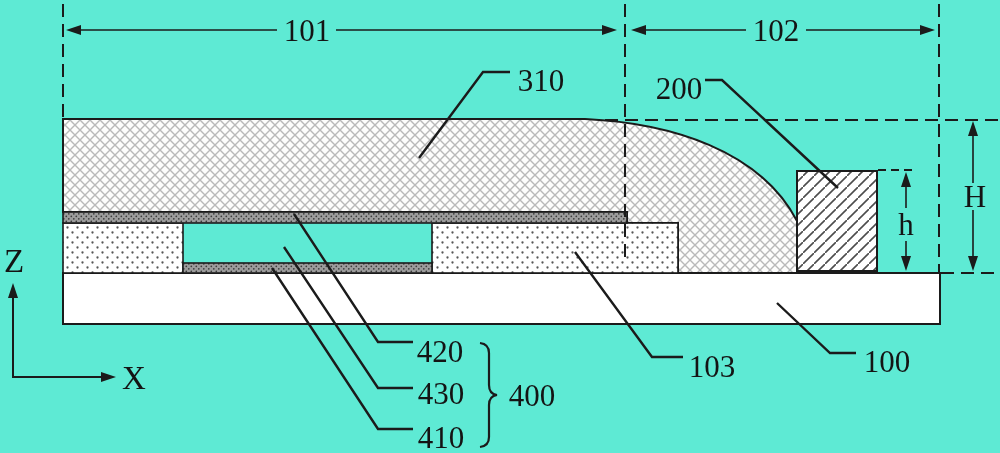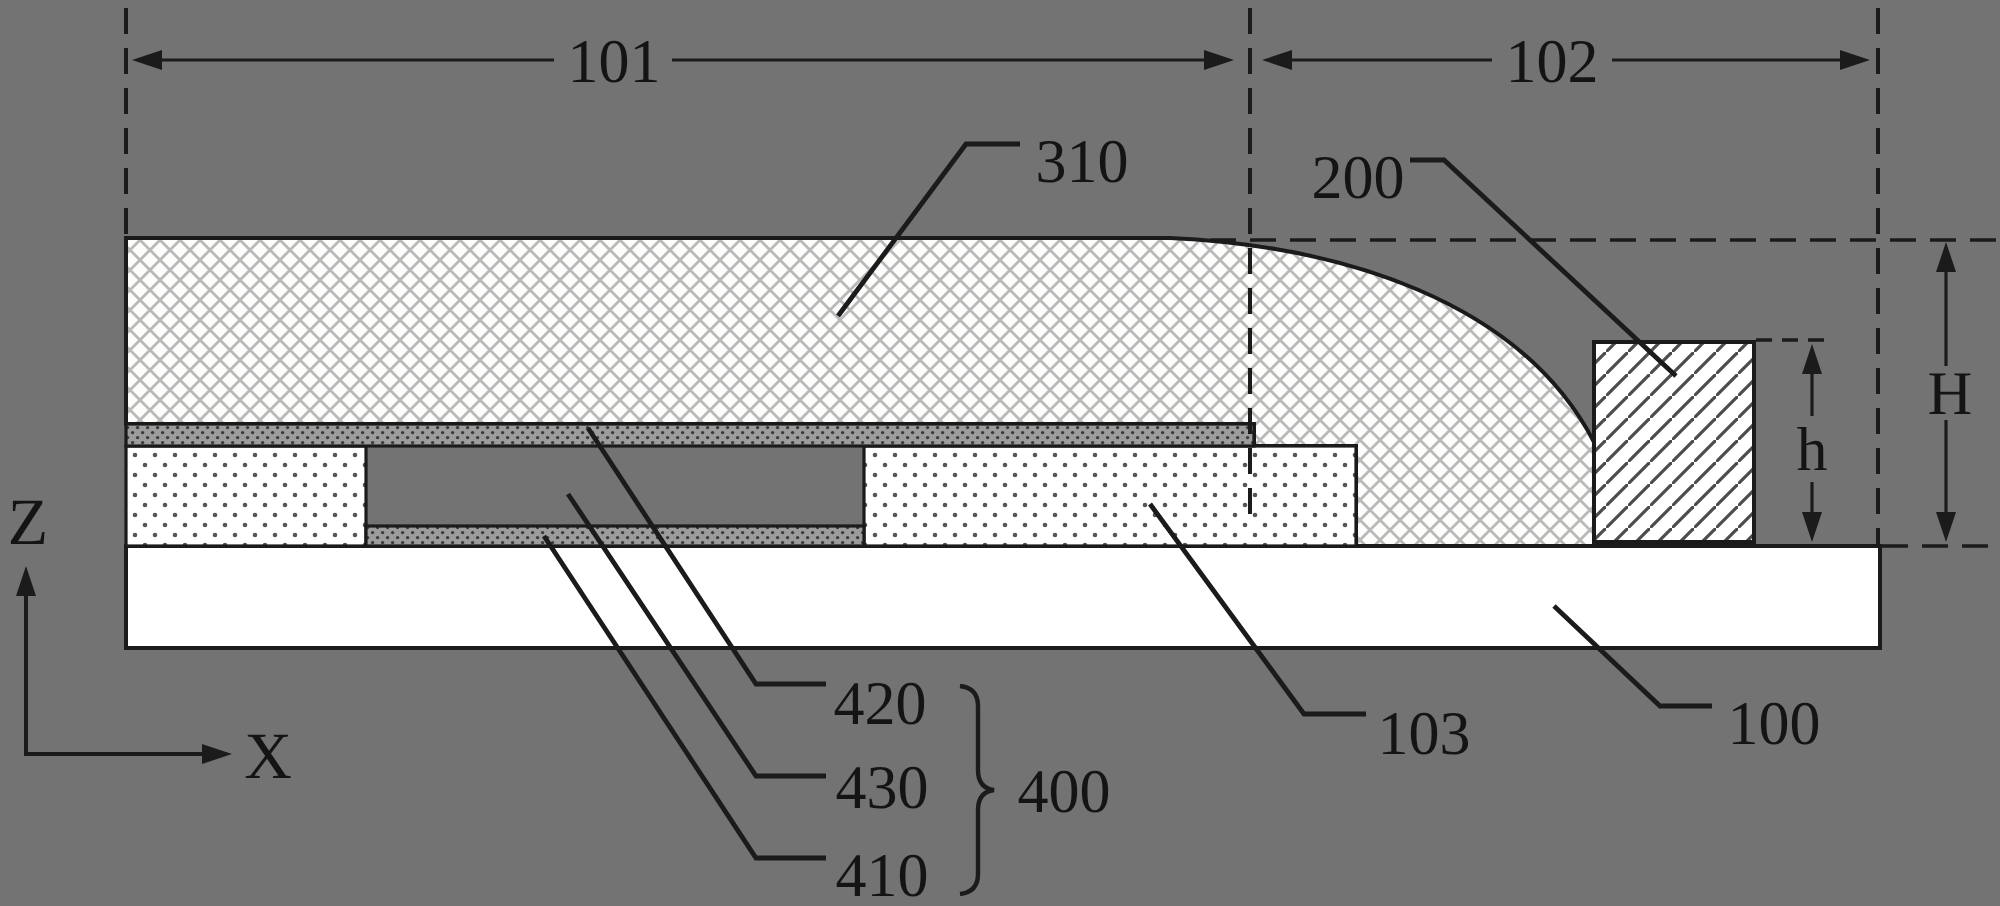--- a/index.html
+++ b/index.html
@@ -1,19 +1,19 @@
 <!DOCTYPE html>
 <html><head>
 <meta charset="utf-8">
 <style>
   html,body{margin:0;padding:0;background:#ffffff;}
   .stage{
     position:relative;
     width:1000px;height:453px;
-    background:#737373;
+    background:#5eead4;
     font-family:"Liberation Serif", serif;
     overflow:hidden;
   }
   svg{display:block;}
   text{
     font-family:"Liberation Serif", serif;
     fill:#141414;
   }
   .lbl{font-size:31px;}
   .lbl-axis{font-size:33px;}

